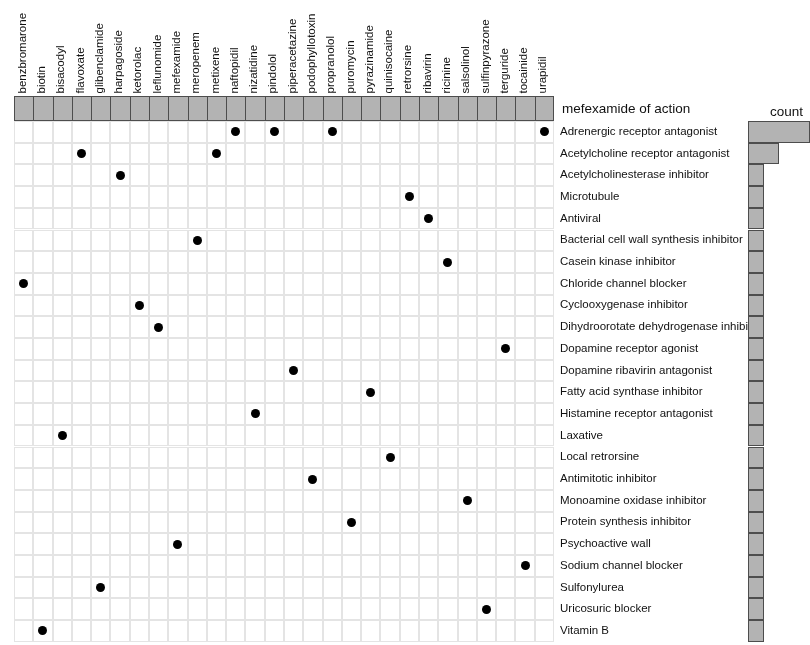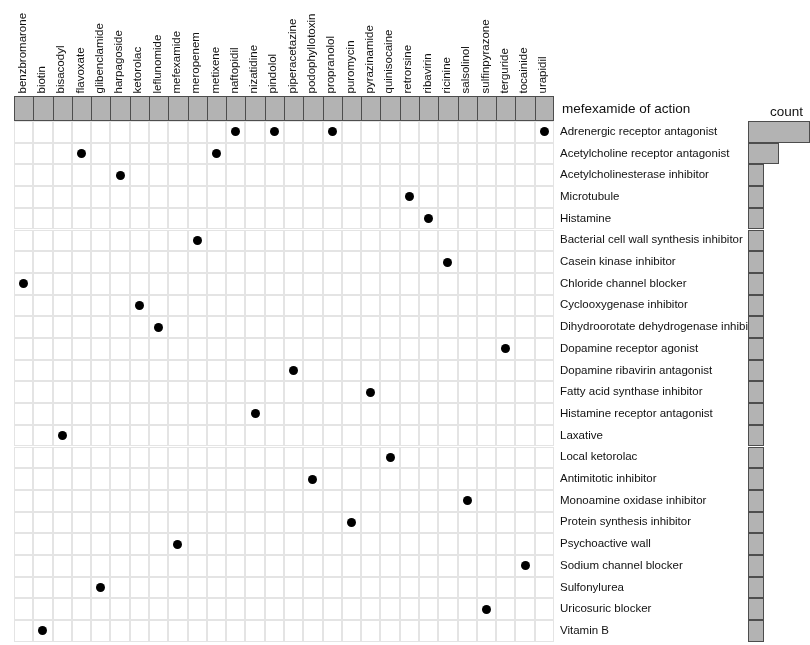--- a/index.html
+++ b/index.html
@@ -870,32 +870,32 @@
       <div class="cell" title="terguride / Vitamin B" style="left: 482.143px; top: 499.1px; width: 19.2857px; height: 21.7px;"></div>
       <div class="cell" title="tocainide / Vitamin B" style="left: 501.429px; top: 499.1px; width: 19.2857px; height: 21.7px;"></div>
       <div class="cell" title="urapidil / Vitamin B" style="left: 520.714px; top: 499.1px; width: 19.2857px; height: 21.7px;"></div>
     </div>
 
   <div id="row-labels">
       <div class="row-label" style="top: 124.85px;">Adrenergic receptor antagonist</div>
       <div class="row-label" style="top: 146.55px;">Acetylcholine receptor antagonist</div>
       <div class="row-label" style="top: 168.25px;">Acetylcholinesterase inhibitor</div>
       <div class="row-label" style="top: 189.95px;">Microtubule</div>
-      <div class="row-label" style="top: 211.65px;">Histamine</div>
+      <div class="row-label" style="top: 211.65px;">Antiviral</div>
       <div class="row-label" style="top: 233.35px;">Bacterial cell wall synthesis inhibitor</div>
       <div class="row-label" style="top: 255.05px;">Casein kinase inhibitor</div>
       <div class="row-label" style="top: 276.75px;">Chloride channel blocker</div>
       <div class="row-label" style="top: 298.45px;">Cyclooxygenase inhibitor</div>
       <div class="row-label" style="top: 320.15px;">Dihydroorotate dehydrogenase inhibitor</div>
       <div class="row-label" style="top: 341.85px;">Dopamine receptor agonist</div>
       <div class="row-label" style="top: 363.55px;">Dopamine ribavirin antagonist</div>
       <div class="row-label" style="top: 385.25px;">Fatty acid synthase inhibitor</div>
       <div class="row-label" style="top: 406.95px;">Histamine receptor antagonist</div>
       <div class="row-label" style="top: 428.65px;">Laxative</div>
-      <div class="row-label" style="top: 450.35px;">Local ketorolac</div>
+      <div class="row-label" style="top: 450.35px;">Local retrorsine</div>
       <div class="row-label" style="top: 472.05px;">Antimitotic inhibitor</div>
       <div class="row-label" style="top: 493.75px;">Monoamine oxidase inhibitor</div>
       <div class="row-label" style="top: 515.45px;">Protein synthesis inhibitor</div>
       <div class="row-label" style="top: 537.15px;">Psychoactive wall</div>
       <div class="row-label" style="top: 558.85px;">Sodium channel blocker</div>
       <div class="row-label" style="top: 580.55px;">Sulfonylurea</div>
       <div class="row-label" style="top: 602.25px;">Uricosuric blocker</div>
       <div class="row-label" style="top: 623.95px;">Vitamin B</div>
     </div>
 

